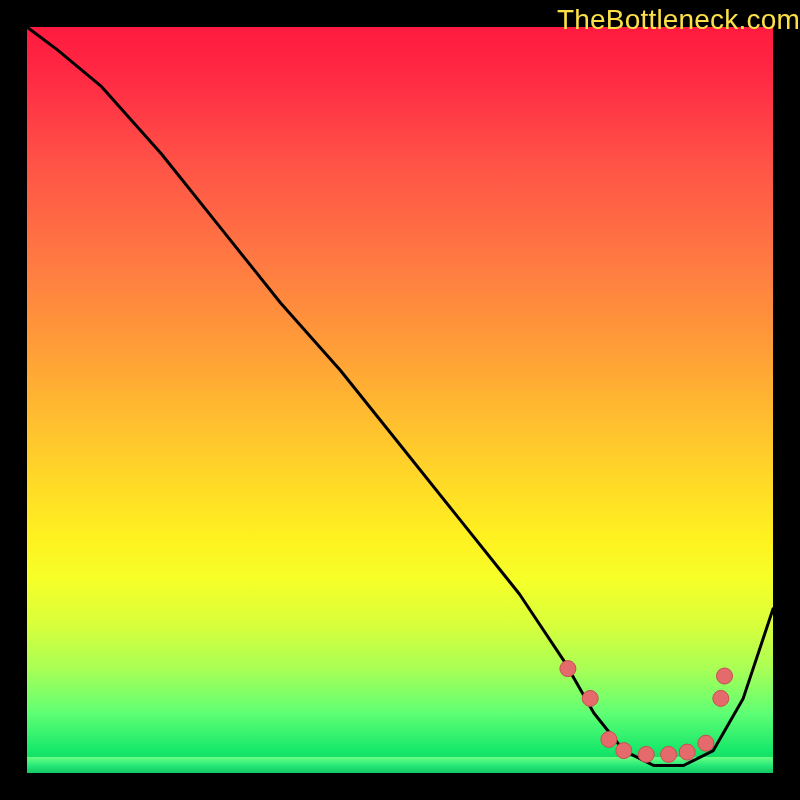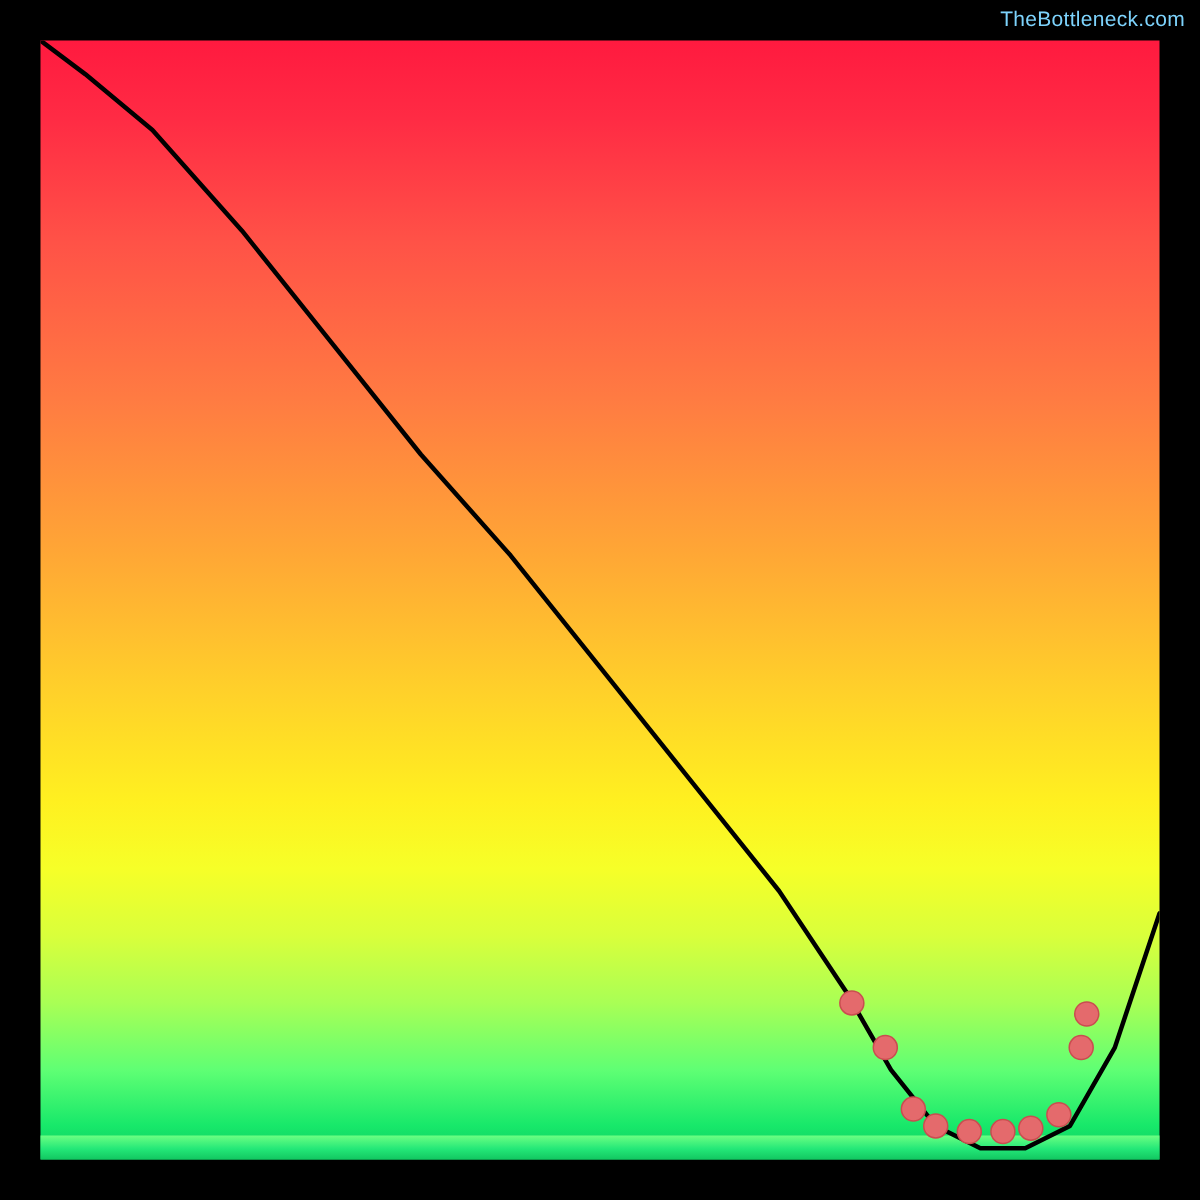--- a/index.html
+++ b/index.html
@@ -52,23 +52,23 @@
     background: linear-gradient(
       to bottom,
       #6cff82 0%,
       #24e878 55%,
       #12c761 100%
     );
   }
   .watermark {
     position: absolute;
     top: 4px;
-    right: 10px;
-    color: #7dd3fc;
-    font-size: 14px;
+    right: 0;
+    color: #fde047;
+    font-size: 28px;
     font-weight: 500;
     letter-spacing: 0.2px;
     z-index: 5;
   }
   svg.curve {
     position: absolute;
     left: 0;
     top: 0;
     width: 746px;
     height: 746px;

